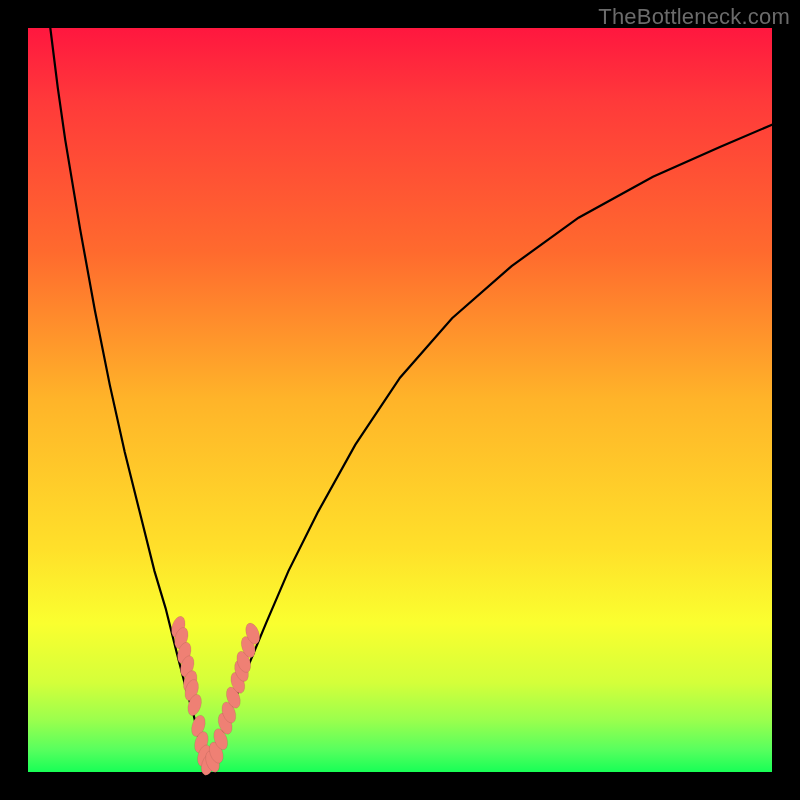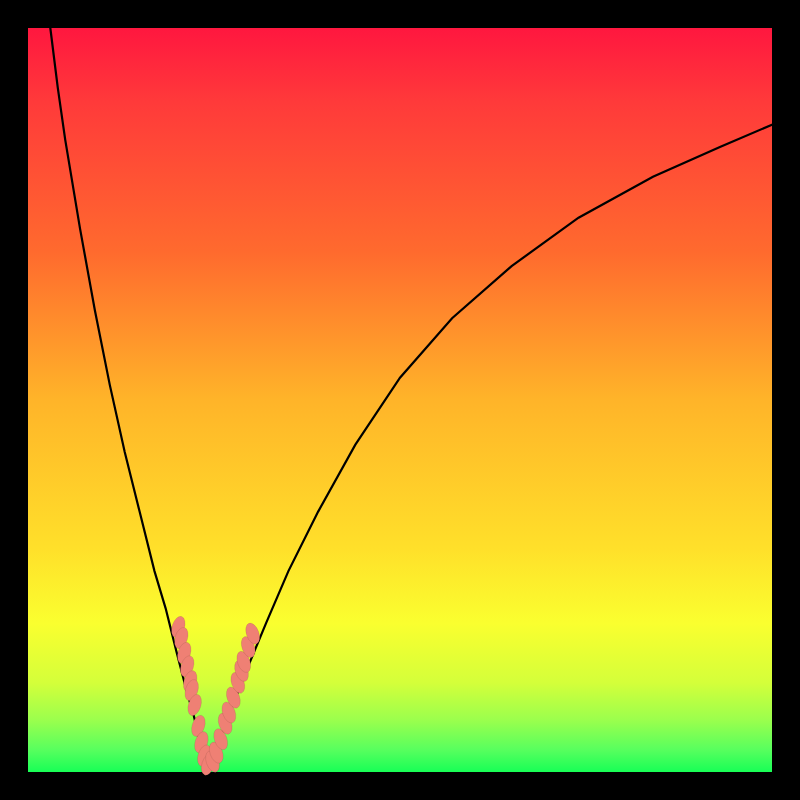--- a/index.html
+++ b/index.html
@@ -92,20 +92,21 @@
 <body>
 
 <div class="stage">
 
   <div class="frame">
     <div class="black-border border-top"></div>
     <div class="black-border border-bottom"></div>
     <div class="black-border border-left"></div>
     <div class="black-border border-right"></div>
 
+    <div class="watermark">TheBottleneck.com</div>
 
     <div class="plot-area">
       <svg class="curves" viewBox="0 0 744 744">
         <g id="series-group">
             <path d="M22.32 0.00 L29.76 59.52 L37.20 111.60 L52.08 200.88 L66.96 282.72 L81.84 357.12 L96.72 424.08 L111.60 483.60 L126.48 543.12 L137.64 580.32 L148.80 624.96 L158.47 662.16 L165.91 688.20 L171.12 710.52 L175.58 729.12 L178.56 741.02" class="curve"></path>
             <path d="M178.56 741.02 L186.00 725.40 L193.44 706.80 L204.60 677.04 L219.48 639.84 L238.08 595.20 L260.40 543.12 L290.16 483.60 L327.36 416.64 L372.00 349.68 L424.08 290.16 L483.60 238.08 L550.56 189.72 L624.96 148.80 L691.92 119.04 L744.00 96.72" class="curve"></path>
           </g>
         <g id="markers-group">
             <ellipse cx="150.29" cy="598.92" rx="6.2" ry="11" transform="rotate(18 150.29 598.92)" class="marker"></ellipse>
             <ellipse cx="153.26" cy="610.08" rx="6.2" ry="11" transform="rotate(18 153.26 610.08)" class="marker"></ellipse>

